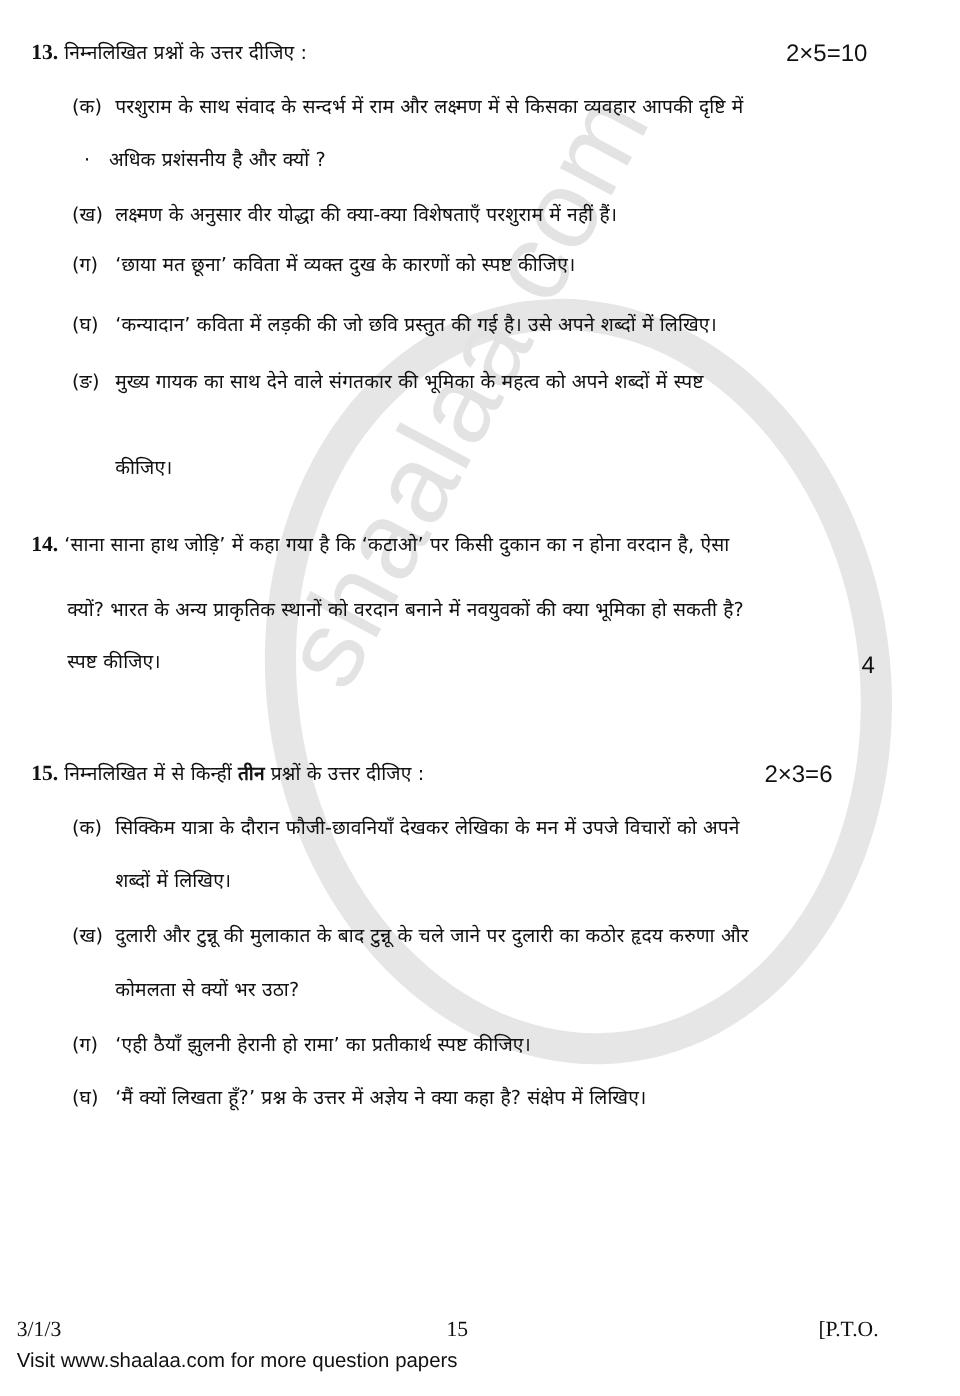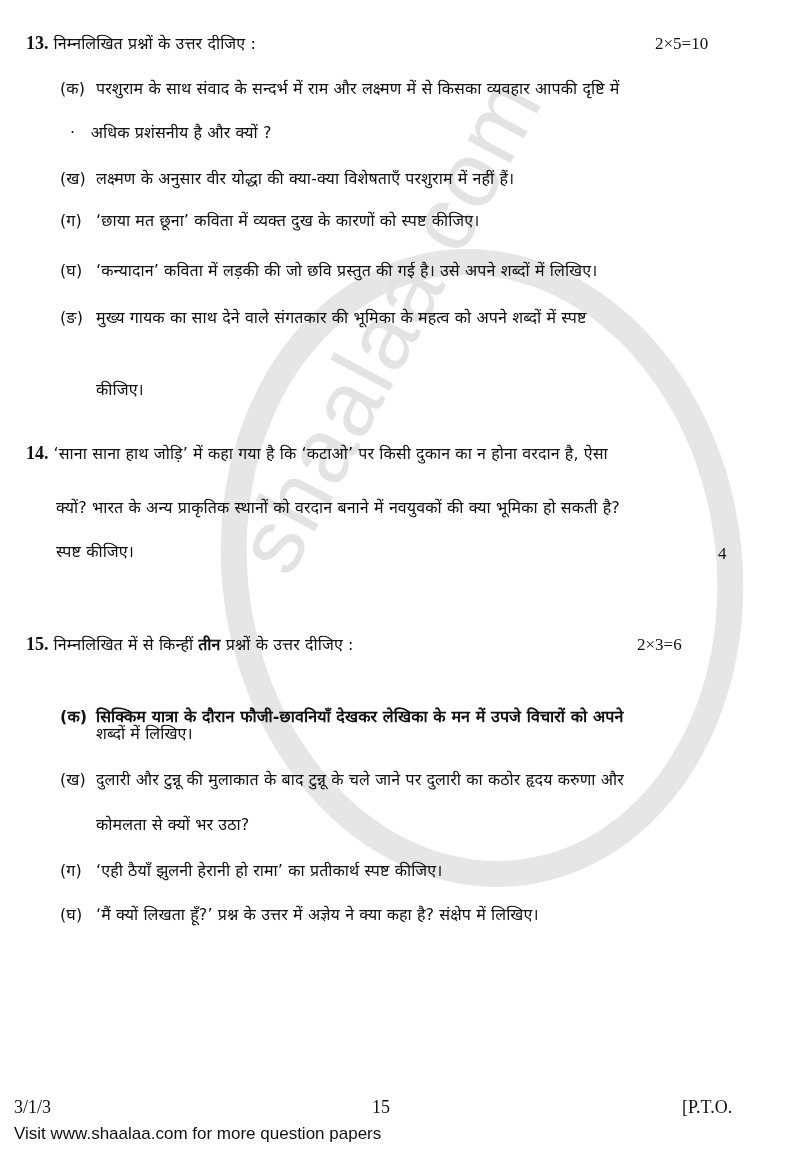--- a/index.html
+++ b/index.html
@@ -13,21 +13,21 @@
       transform: rotate(-8deg); z-index: 0;
     }
     .watermark-text {
       position: absolute; left: 215px; top: 540px; font-family: "Liberation Sans", sans-serif;
       font-size: 92px; color: #e3e3e3; transform: rotate(-62deg); transform-origin: left top;
       white-space: nowrap; z-index: 0; letter-spacing: 2px;
     }
     .abs { position: absolute; z-index: 1; white-space: nowrap; }
     .qnum { font-family: "Liberation Serif", serif; font-weight: bold; font-size: 18px; }
     .hi { font-size: 16px; letter-spacing: 0.1px; }
-    .marks { font-family: Liberation Serif, serif; font-size: 17px; }
+    .marks { font-family: Liberation Sans, sans-serif; font-size: 20px; }
     .label { display: inline-block; width: 36px; }
     .footer-serif { font-family: "Liberation Serif", serif; font-size: 18px; }
     .footer-visit { font-family: "Liberation Sans", sans-serif; font-size: 17px; }
     .bold { font-weight: bold; }
   </style>
 </head>
 <body>
 
 <div class="watermark-circle"></div>
 <div class="watermark-text">shaalaa.com</div>
@@ -76,21 +76,21 @@
 
 <div>
   <div class="abs" style="left:26px; top:633px;">
     <span class="qnum">15.</span>
     <span class="hi">निम्नलिखित में से किन्हीं</span>
     <span class="hi bold">तीन</span>
     <span class="hi">प्रश्नों के उत्तर दीजिए :</span>
   </div>
   <div class="abs marks" style="left:637px; top:635px;">2×3=6</div>
 
-  <div class="abs hi" style="left:60px; top:705px;font-weight:bold;">
+  <div class="abs hi" style="left:60px; top:678px;">
     <span class="label">(क)</span><span>सिक्किम यात्रा के दौरान फौजी-छावनियाँ देखकर लेखिका के मन में उपजे विचारों को अपने</span>
   </div>
   <div class="abs hi" style="left:96px; top:722px;">शब्दों में लिखिए।</div>
 
   <div class="abs hi" style="left:60px; top:768px;">
     <span class="label">(ख)</span><span>दुलारी और टुन्नू की मुलाकात के बाद टुन्नू के चले जाने पर दुलारी का कठोर हृदय करुणा और</span>
   </div>
   <div class="abs hi" style="left:96px; top:813px;">कोमलता से क्यों भर उठा?</div>
 
   <div class="abs hi" style="left:60px; top:859px;">

